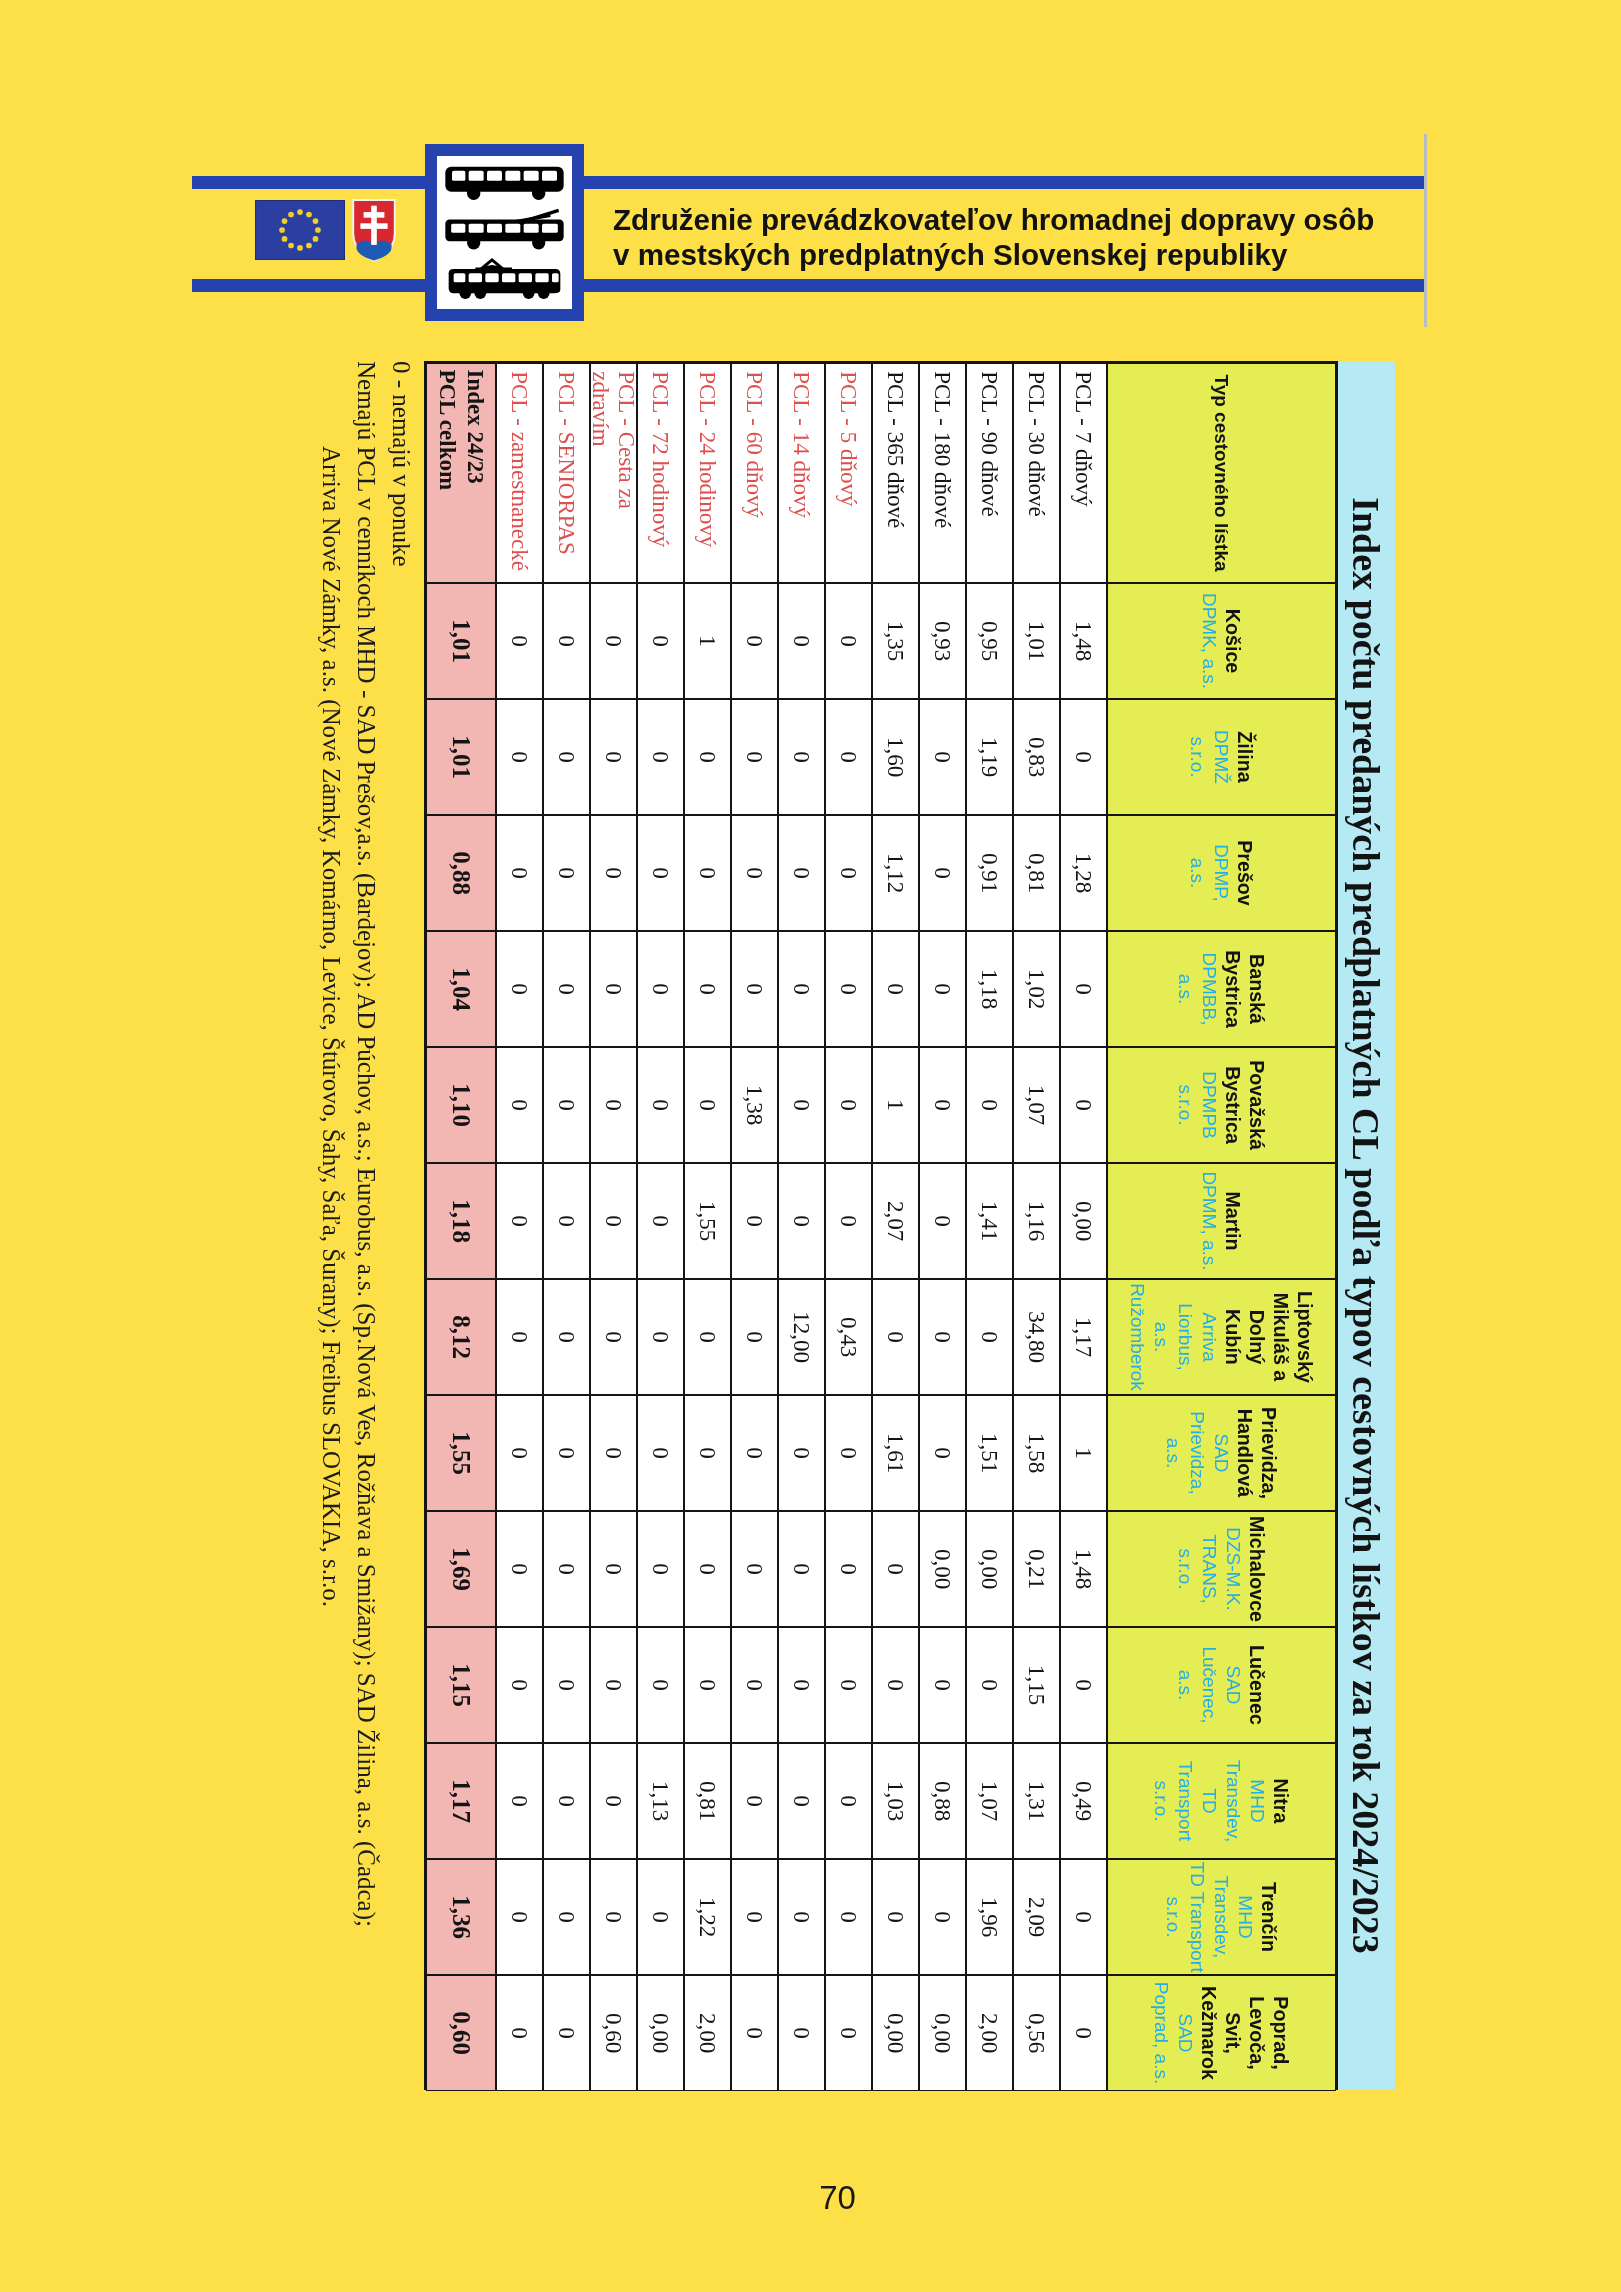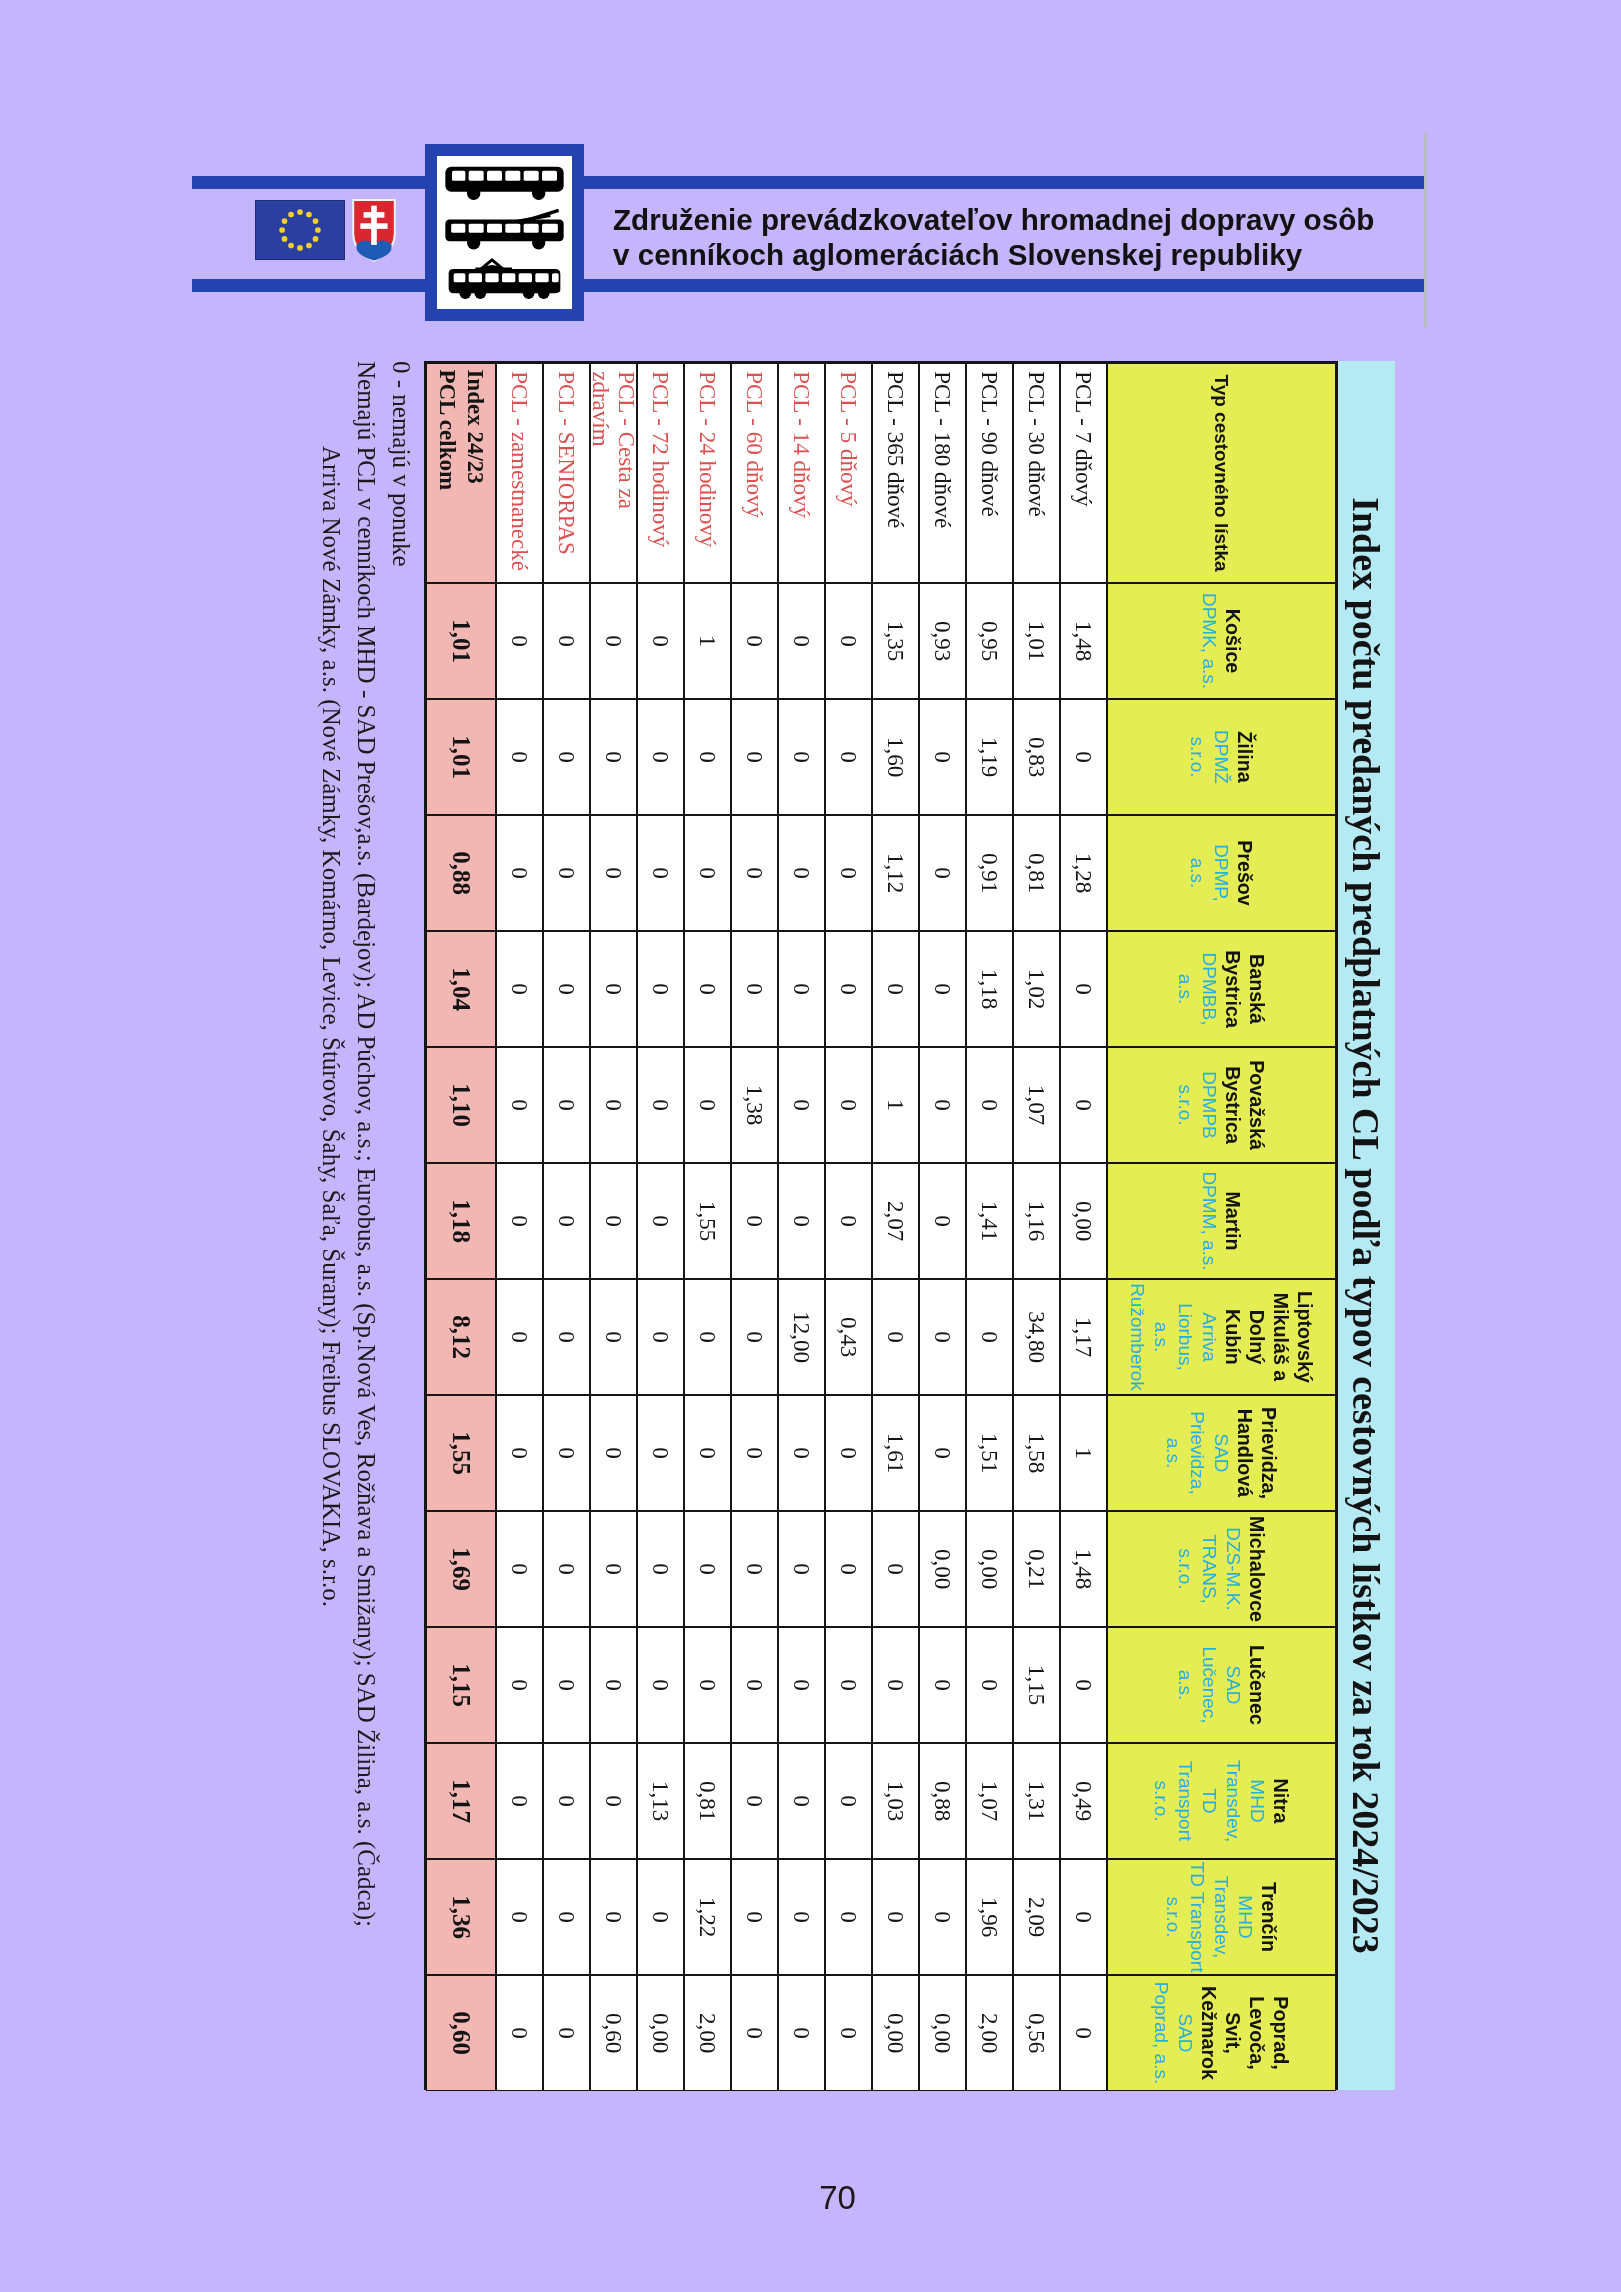--- a/index.html
+++ b/index.html
@@ -1,16 +1,16 @@
 <!DOCTYPE html>
 <html style="font-size:14.3px"><head>
 <meta charset="utf-8">
 <style>
   html,body{margin:0;padding:0;background:#e9e9e9;}
-  #page{position:relative;width:1621px;height:2293px;background:#c4b5fd;overflow:hidden;
+  #page{position:relative;width:1621px;height:2293px;background:#fde047;overflow:hidden;
         font-family:"Liberation Sans",sans-serif;}
   
   .bar{position:absolute;left:192px;width:1234px;height:12.5px;}
   #bar-top{top:176px}
   #bar-bottom{top:279px}
   #hdr-edge{position:absolute;left:1424px;top:134px;width:2.7px;height:193px;background:#b7bcbf;}
   #eu-flag{position:absolute;left:255px;top:200px;width:90px;height:60px;}
   #sk-arms{position:absolute;left:350px;top:197px;width:48px;height:67px;}
   #logo-box{position:absolute;left:425px;top:144px;width:159px;height:177px;padding:11.6px;box-sizing:border-box;}
   #logo-inner{width:100%;height:100%;background:#fff;display:flex;flex-direction:column;
@@ -132,21 +132,21 @@
           <rect x="92" y="20" width="16" height="11" rx="2"></rect>
             <rect x="112" y="20" width="16" height="11" rx="2"></rect>
           <rect x="132" y="20" width="8" height="11" rx="2"></rect>
         </g>
       </svg>
     </div>
   </div>
 
   <div id="banner-text">
     <div>Združenie prevádzkovateľov hromadnej dopravy osôb</div>
-    <div>v cenníkoch aglomeráciách Slovenskej republiky</div>
+    <div>v mestských predplatných Slovenskej republiky</div>
   </div>
 
   <div id="rot">
     <div id="ttitle" style="background: rgb(181, 234, 244);">Index počtu predaných predplatných CL podľa typov cestovných lístkov za rok 2024/2023</div>
     <div id="tgrid">
         <div class="c corner" style="background: rgb(229, 237, 85);">Typ cestovného lístka</div>
         <div class="c city" style="background: rgb(229, 237, 85);">
           <div class="nm">Košice</div>
           <div class="op" style="color: rgb(37, 175, 230);">DPMK, a.s.</div>
         </div>

